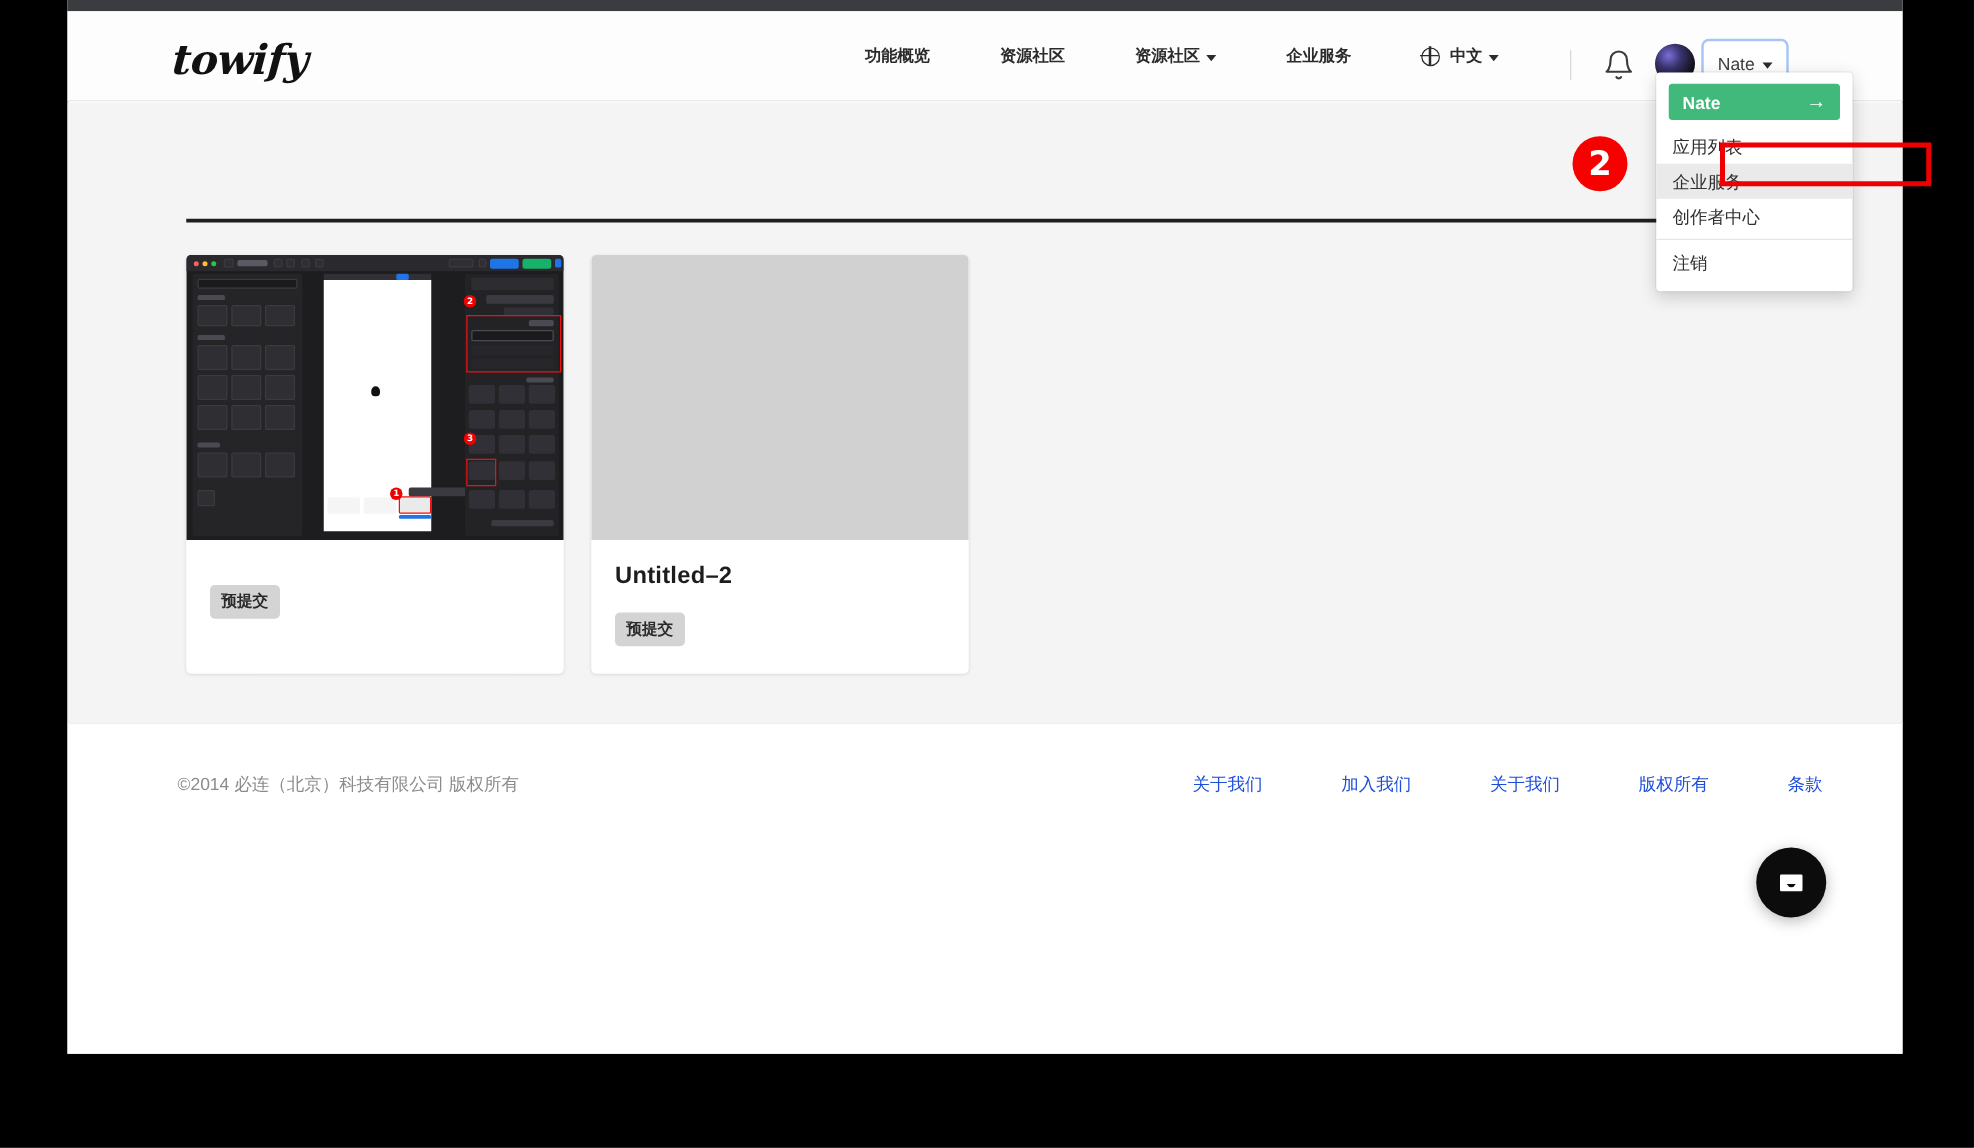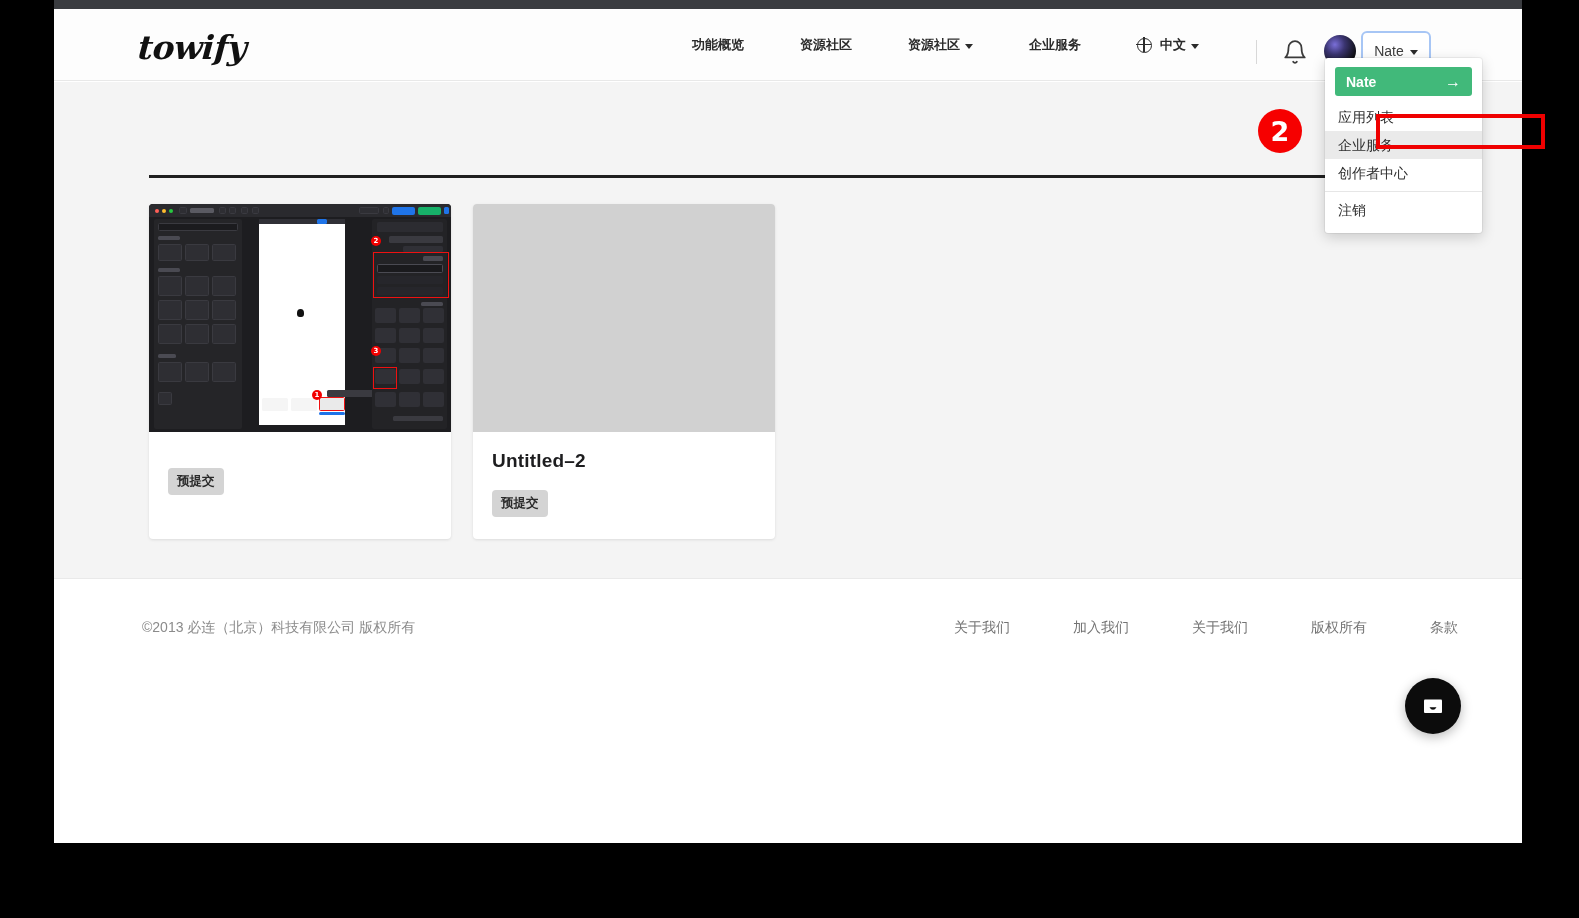--- a/index.html
+++ b/index.html
@@ -220,21 +220,21 @@
     border-top: 1px solid #e9e9e9;
   }
   #copyright {
     position: absolute; left: 88px; top: 40px;
     font-size: 14px; color: #8b8b8b;
   }
   #footer-links {
     position: absolute; left: 900px; top: 40px;
     display: flex; gap: 63px;
   }
-  .footer-link { font-size: 14px; color: #737373; cursor: pointer; white-space: nowrap; }
+  .footer-link { font-size: 14px; color: #1d4ed8; cursor: pointer; white-space: nowrap; }
 
   
   #chat-widget {
     position: absolute; left: 1351px; top: 678px;
     width: 56px; height: 56px; border-radius: 50%;
     background: #0c0c0c;
     display: flex; align-items: center; justify-content: center;
     cursor: pointer;
     box-shadow: 0 3px 12px rgba(0,0,0,0.28);
     z-index: 40;
@@ -407,21 +407,21 @@
           <div class="card-body">
             <div class="card-title">Untitled–2</div>
             <div class="card-badge">预提交</div>
           </div>
         </div>
 
       </div>
     </div>
 
     <div id="footer">
-      <div id="copyright">©2013 必连（北京）科技有限公司 版权所有</div>
+      <div id="copyright">©2014 必连（北京）科技有限公司 版权所有</div>
       <div id="footer-links">
         <div class="footer-link">关于我们</div>
         <div class="footer-link">加入我们</div>
         <div class="footer-link">关于我们</div>
         <div class="footer-link">版权所有</div>
         <div class="footer-link">条款</div>
       </div>
     </div>
 
     <div id="chat-widget">

